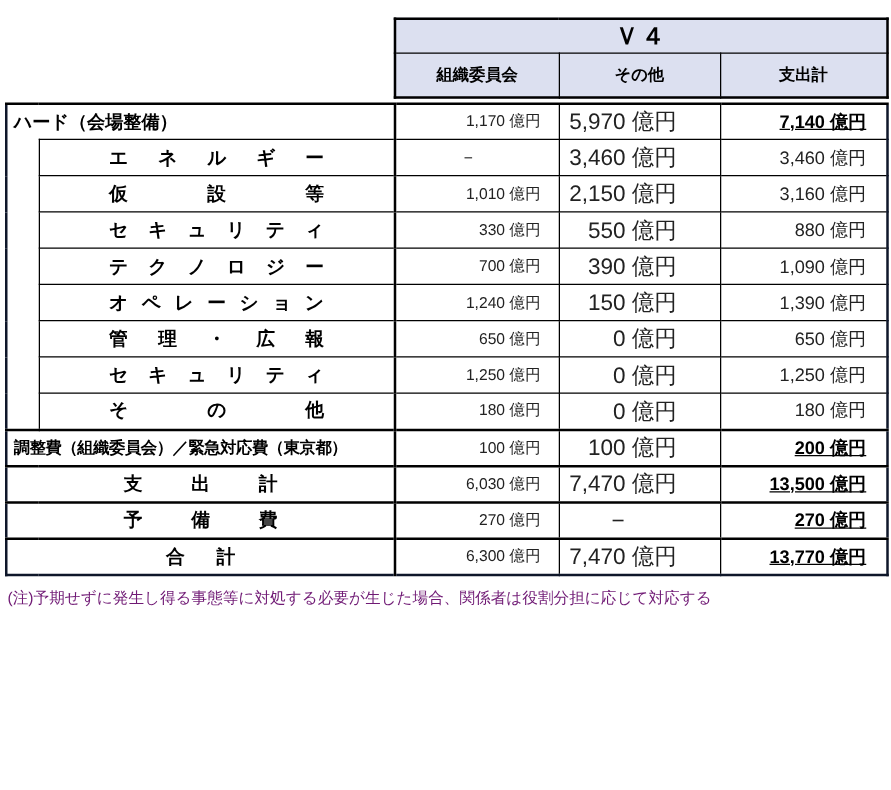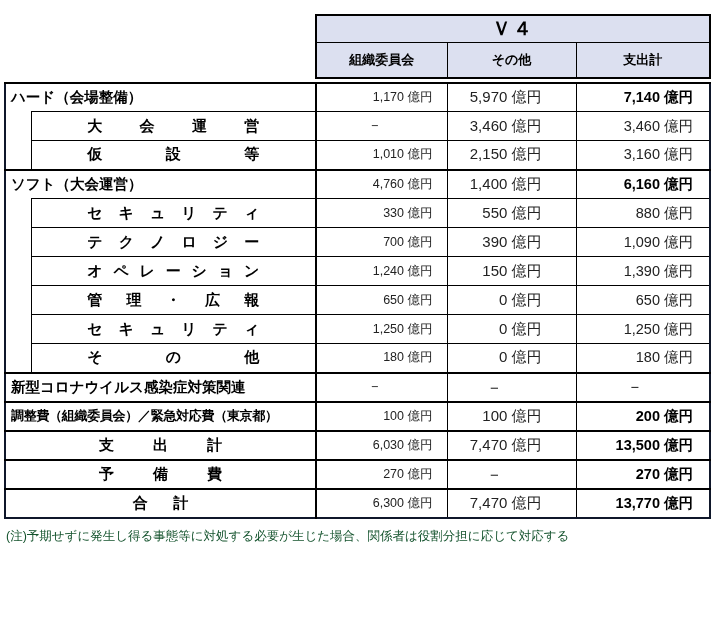--- a/index.html
+++ b/index.html
@@ -46,26 +46,26 @@
   span.dist {
     display:inline-block; width:172px;
     text-align:justify; text-align-last:justify;
   }
   span.ls  { letter-spacing:2.6em; padding-left:2.6em; }  
   span.ls-sm { letter-spacing:1.7em; padding-left:1.7em; } 
 
   
   td.val { text-align:right; color:#222; }
   td.val.c1 { font-size:12.5px; padding-right:14px; border-left:2px solid #000;margin-left:48px; }
-  td.val.c2 { font-size:15px; padding-right:34px; }
+  td.val.c2 { font-size:18px; padding-right:34px; }
   td.val.c3 { font-size:14.5px; padding-right:16px; }
-  td.val.em { font-weight:bold; color:#000; }
+  td.val.em { font-weight:bold; color:#000;text-decoration:underline; }
   td.val.dash { text-align:center; }
 
-  .footnote { margin-top:9px; padding-left:2px; font-size:12.5px; color:#14532d; }
+  .footnote { margin-top:9px; padding-left:2px; font-size:12.5px; color:#701a75; }
 </style>
 </head>
 <body>
 
 <div class="page">
 
   <table class="header-table">
     <colgroup>
         <col style="width:131px">
         <col style="width:129px">
@@ -93,37 +93,31 @@
     </colgroup>
     <tbody id="tbody">
         <tr class="row main thick">
           <td colspan="2" class="lbl">ハード（会場整備）</td>
           <td class="val c1">1,170 億円</td>
           <td class="val c2">5,970 億円</td>
           <td class="val c3 em">7,140 億円</td>
         </tr>
         <tr class="row sub">
           <td class="gutter"></td>
-          <td class="lbl"><span class="dist">大会運営</span></td>
+          <td class="lbl"><span class="dist">エネルギー</span></td>
           <td class="val c1 dash">−</td>
           <td class="val c2">3,460 億円</td>
           <td class="val c3">3,460 億円</td>
         </tr>
         <tr class="row sub">
           <td class="gutter"></td>
           <td class="lbl"><span class="dist">仮設等</span></td>
           <td class="val c1">1,010 億円</td>
           <td class="val c2">2,150 億円</td>
           <td class="val c3">3,160 億円</td>
-        </tr>
-        <tr class="row main thick">
-          <td colspan="2" class="lbl">ソフト（大会運営）</td>
-          <td class="val c1">4,760 億円</td>
-          <td class="val c2">1,400 億円</td>
-          <td class="val c3 em">6,160 億円</td>
         </tr>
         <tr class="row sub">
           <td class="gutter"></td>
           <td class="lbl"><span class="dist">セキュリティ</span></td>
           <td class="val c1">330 億円</td>
           <td class="val c2">550 億円</td>
           <td class="val c3">880 億円</td>
         </tr>
         <tr class="row sub">
           <td class="gutter"></td>
@@ -154,26 +148,20 @@
           <td class="val c3">1,250 億円</td>
         </tr>
         <tr class="row sub">
           <td class="gutter"></td>
           <td class="lbl"><span class="dist">その他</span></td>
           <td class="val c1">180 億円</td>
           <td class="val c2">0 億円</td>
           <td class="val c3">180 億円</td>
         </tr>
         <tr class="row main thick">
-          <td colspan="2" class="lbl">新型コロナウイルス感染症対策関連</td>
-          <td class="val c1 dash">−</td>
-          <td class="val c2 dash">−</td>
-          <td class="val c3 dash">−</td>
-        </tr>
-        <tr class="row main thick">
           <td colspan="2" class="lbl tight">調整費（組織委員会）／緊急対応費（東京都）</td>
           <td class="val c1">100 億円</td>
           <td class="val c2">100 億円</td>
           <td class="val c3 em">200 億円</td>
         </tr>
         <tr class="row total thick">
           <td colspan="2" class="lbl"><span class="ls">支出計</span></td>
           <td class="val c1">6,030 億円</td>
           <td class="val c2">7,470 億円</td>
           <td class="val c3 em">13,500 億円</td>

